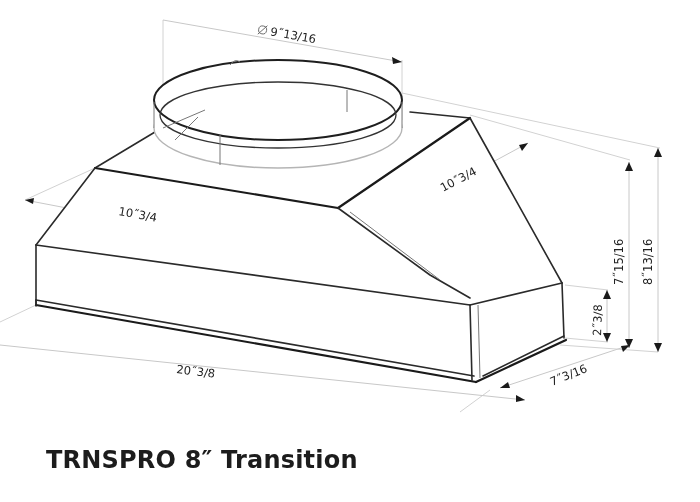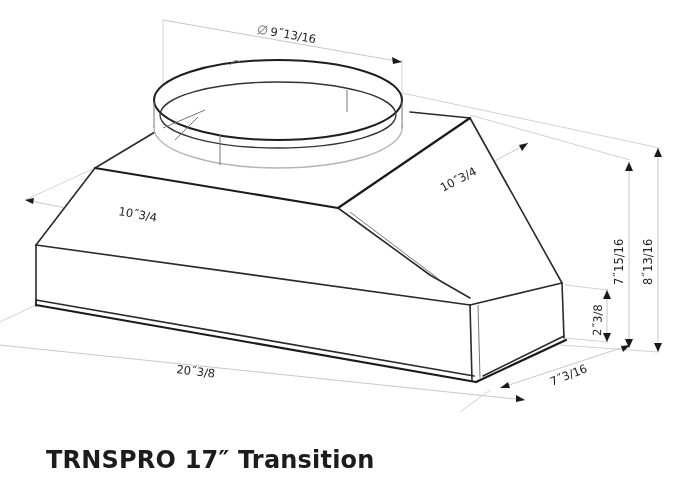--- a/index.html
+++ b/index.html
@@ -132,13 +132,13 @@
     <text class="dimtext" transform="translate(443,192) rotate(-28)">10˝3/4</text>
     <text class="dimtext" transform="translate(118,215) rotate(10)">10˝3/4</text>
     <text class="dimtext" transform="translate(176,373) rotate(7)">20˝3/8</text>
     <text class="dimtext" transform="translate(552,386) rotate(-22)">7˝3/16</text>
     <text class="dimtext" transform="translate(601,336) rotate(-88)">2˝3/8</text>
     <text class="dimtext" transform="translate(623,285) rotate(-90)">7˝15/16</text>
     <text class="dimtext" transform="translate(652,285) rotate(-90)">8˝13/16</text>
   </g>
 </svg>
 
-<div class="title">TRNSPRO 17″ Transition</div>
+<div class="title">TRNSPRO 8″ Transition</div>
 
 </body></html>

